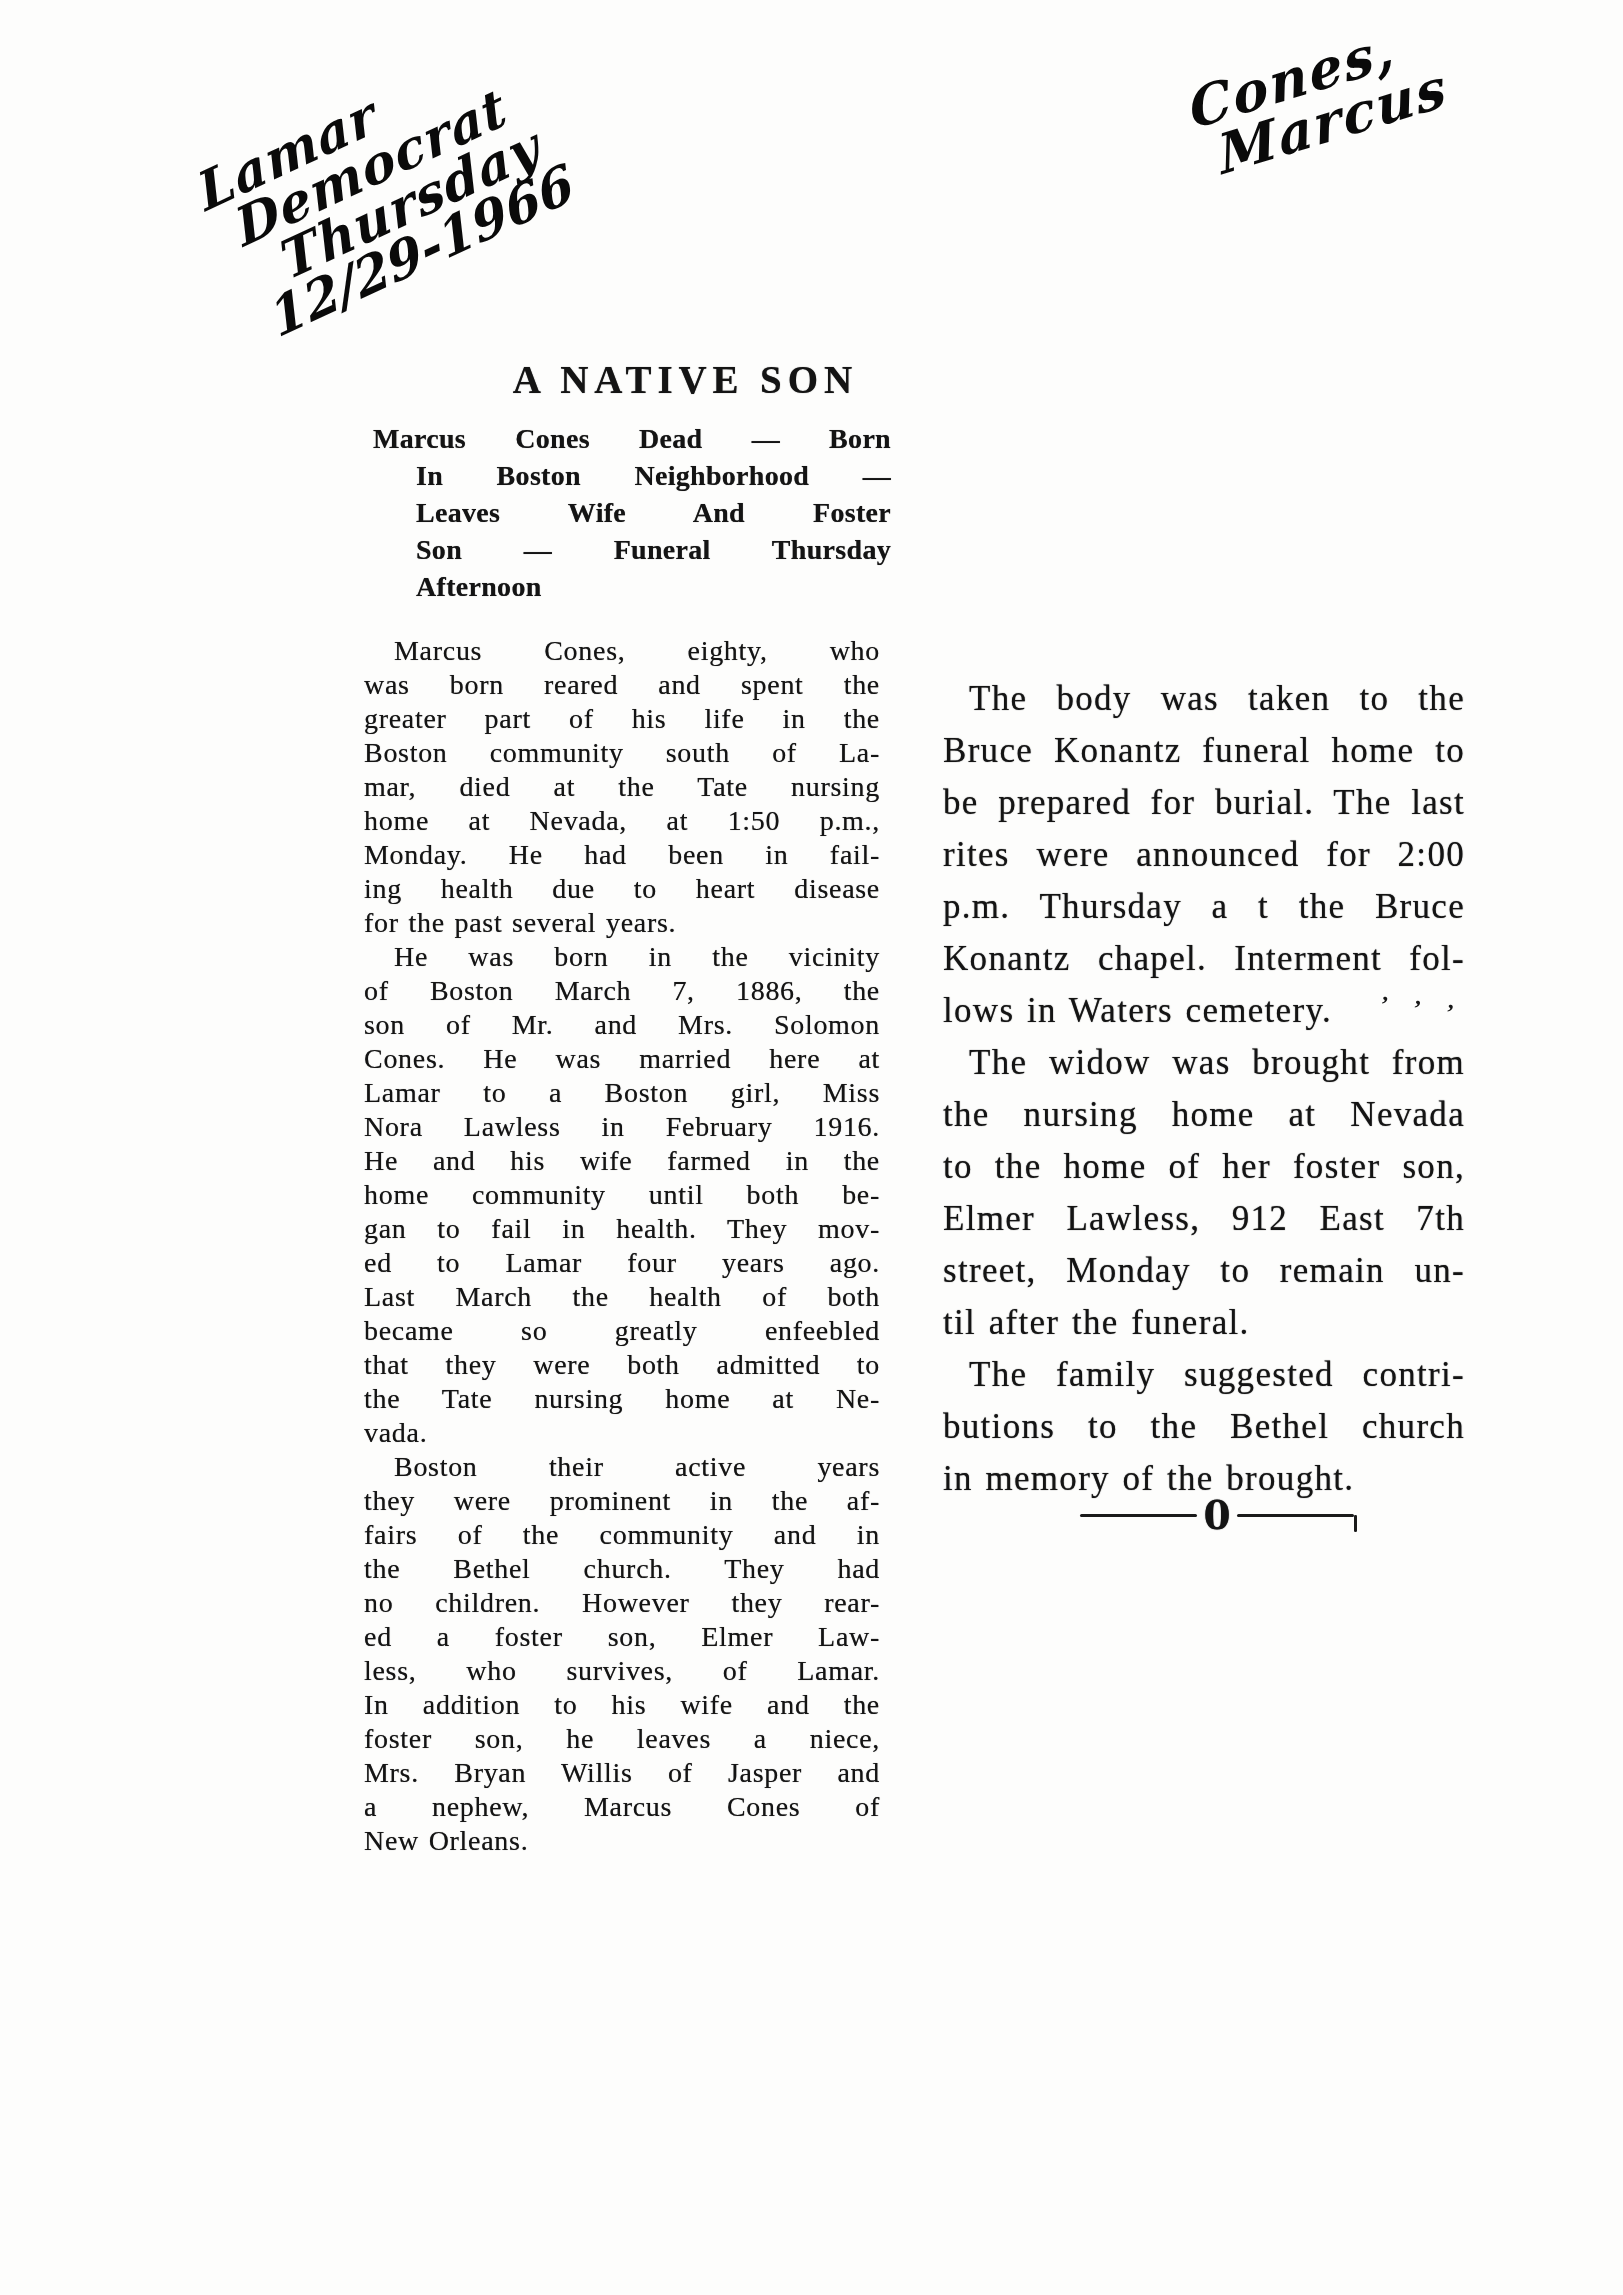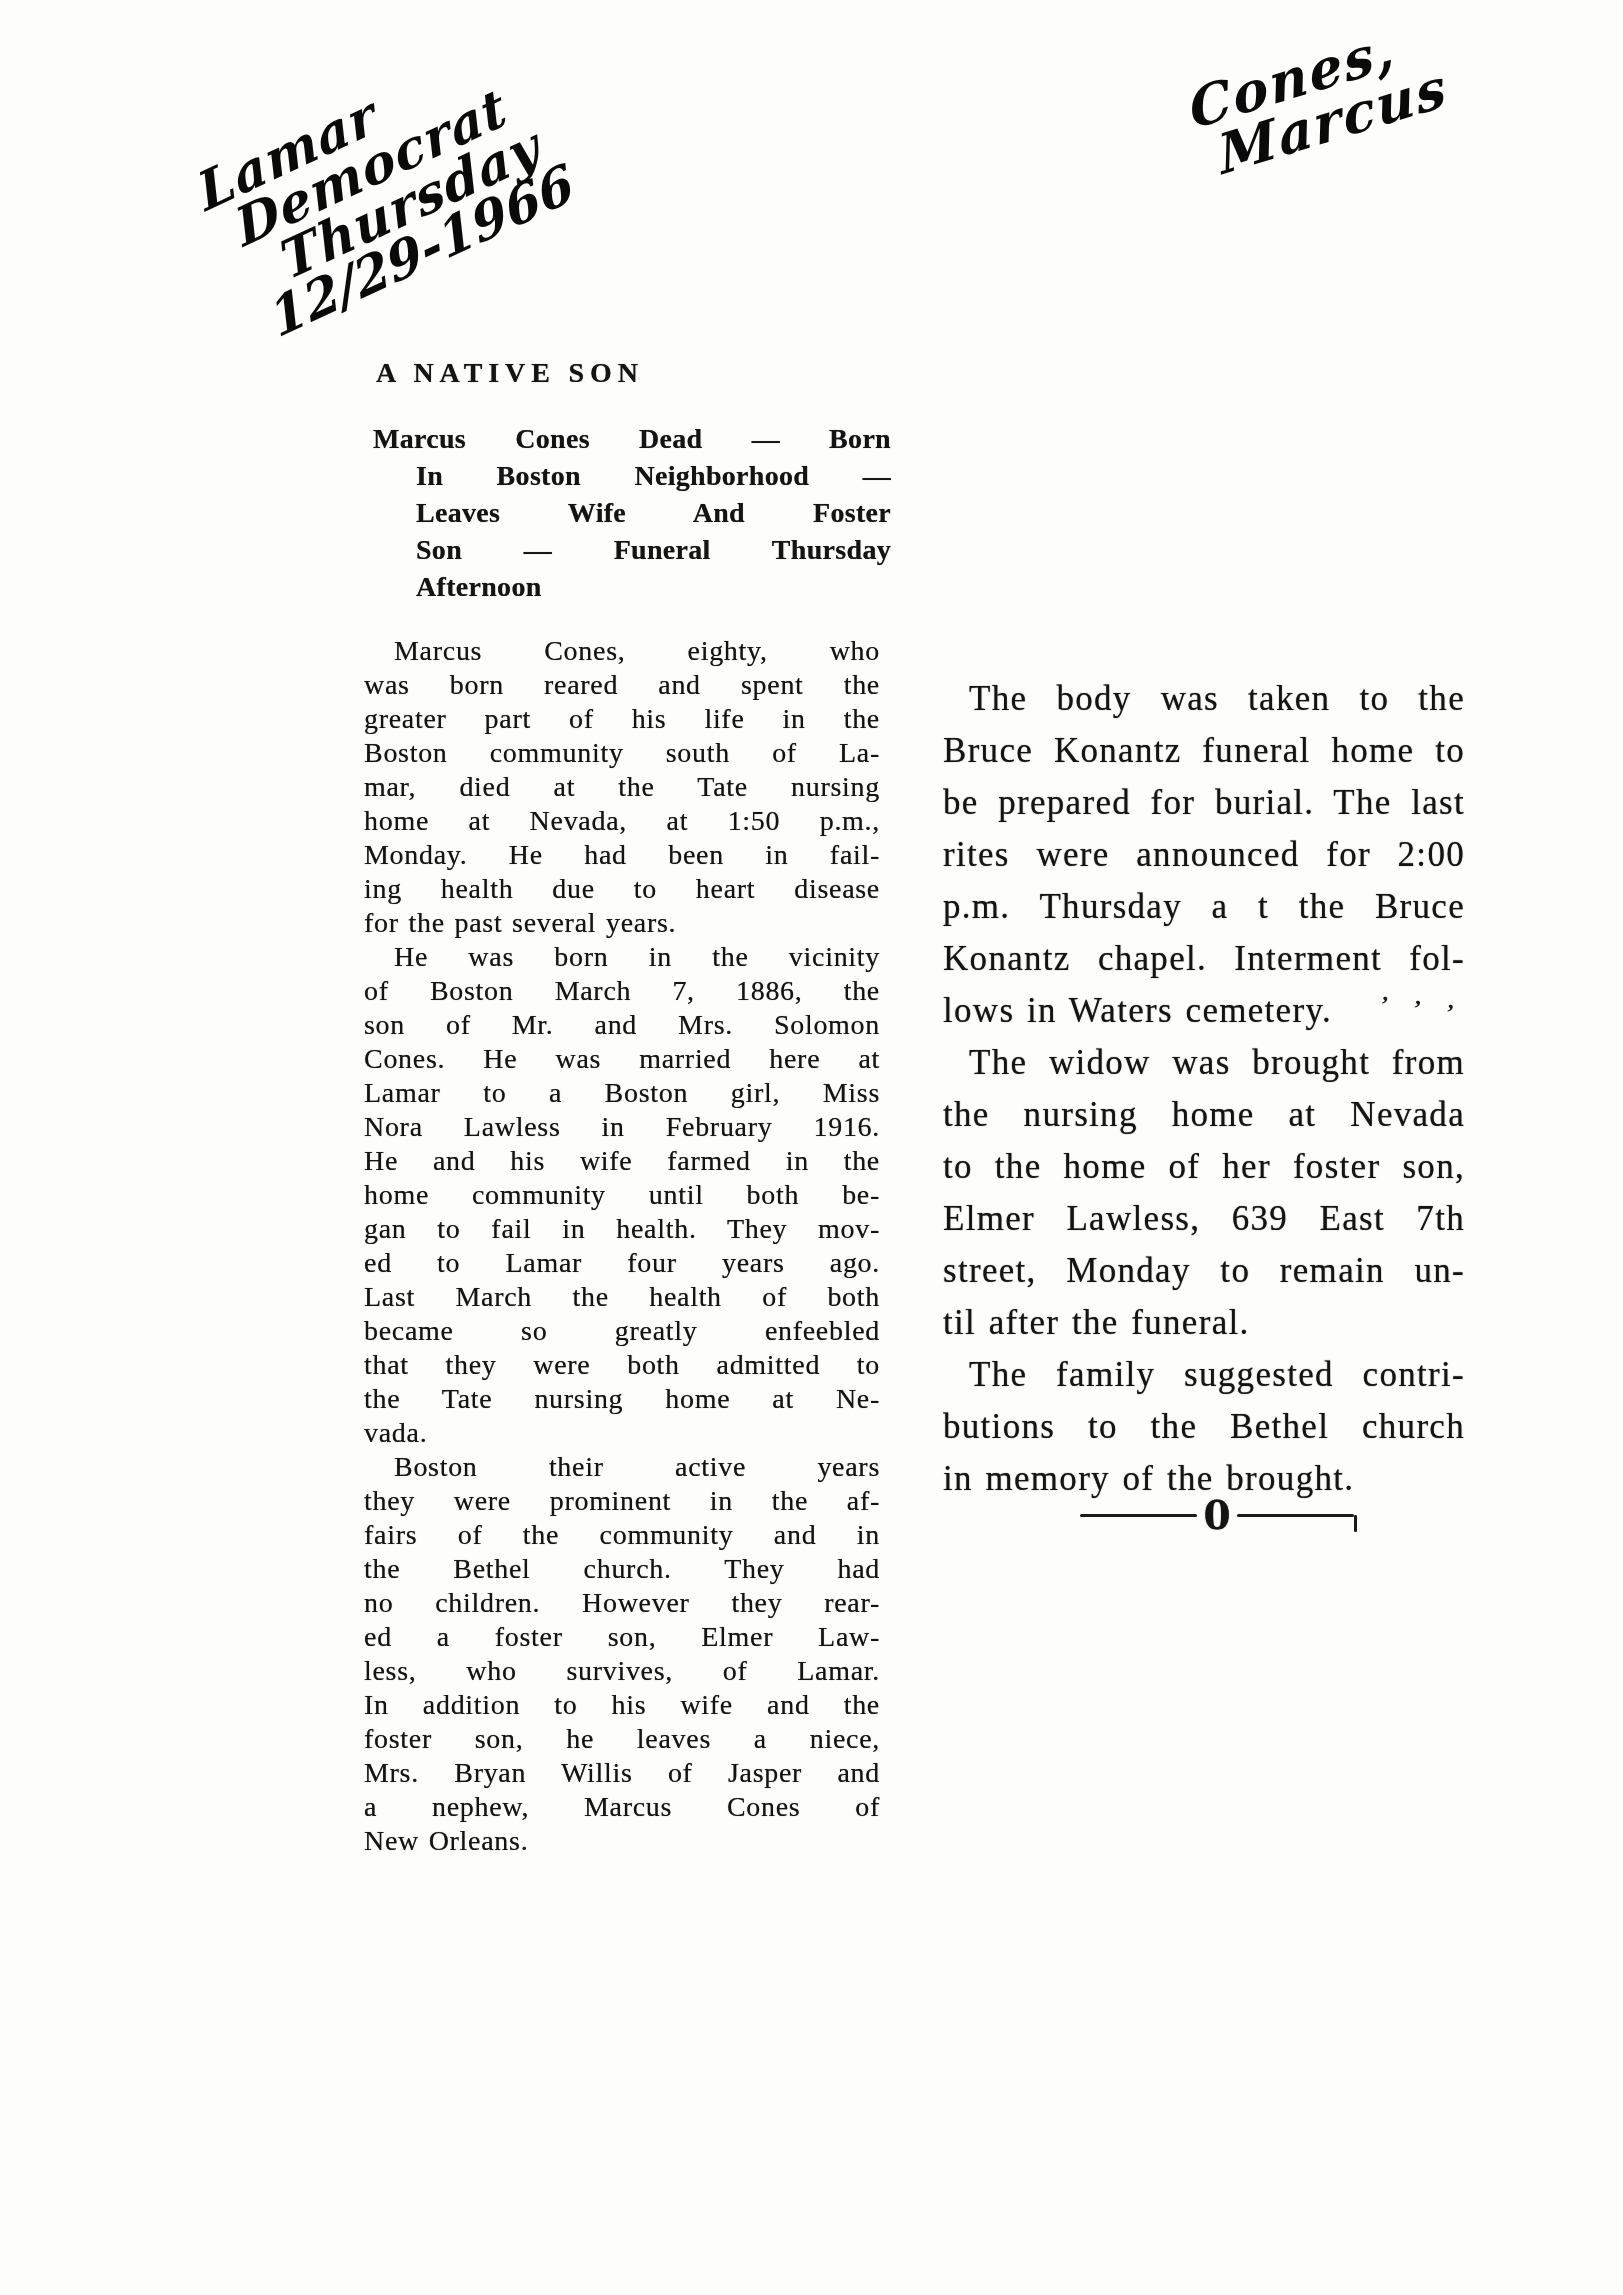--- a/index.html
+++ b/index.html
@@ -17,22 +17,22 @@
   .hw-tl .line:nth-child(4){margin-left:33px;letter-spacing:0;}
   .hw-tr{left:1186px;top:84px;font-size:54px;line-height:.97;
          transform:rotate(-17deg) skewX(-8deg);transform-origin:0 0;letter-spacing:2px;}
   .hw-tr .line:nth-child(2){margin-left:22px;}
 
   
   .print{text-shadow:0 0 0.7px rgba(20,20,20,.65);}
   .print .line{text-align:justify;text-align-last:justify;}
   .print .line.last{text-align-last:left;}
 
-  .headline{position:absolute;left:376px;top:357px;width:518px;text-align:left;
-            font-size:28px;font-weight:700;letter-spacing:5.9px;
+  .headline{position:absolute;left:340px;top:357px;width:518px;text-align:right;
+            font-size:39px;font-weight:700;letter-spacing:5.9px;
             text-shadow:0 0 0.9px rgba(20,20,20,.7);}
 
   .subhead{position:absolute;left:373px;top:420px;width:518px;
            font-size:28px;line-height:37px;font-weight:700;word-spacing:3.3px;letter-spacing:0.3px;}
   .subhead .line:not(:first-child){padding-left:43px;}
 
   .col{position:absolute;}
   .col-left{left:364px;top:634px;width:516px;font-size:28px;line-height:34px;
             letter-spacing:0.7px;word-spacing:2px;}
   .col-left .para .line:first-child{text-indent:30px;}
@@ -132,21 +132,21 @@
         <div class="line">be prepared for burial. The last</div>
         <div class="line">rites were announced for 2:00</div>
         <div class="line">p.m. Thursday a t the Bruce</div>
         <div class="line">Konantz chapel. Interment fol-</div>
         <div class="line last">lows in Waters cemetery.</div>
       </div>
     <div class="para">
         <div class="line">The widow was brought from</div>
         <div class="line">the nursing home at Nevada</div>
         <div class="line">to the home of her foster son,</div>
-        <div class="line">Elmer Lawless, 639 East 7th</div>
+        <div class="line">Elmer Lawless, 912 East 7th</div>
         <div class="line">street, Monday to remain un-</div>
         <div class="line last">til after the funeral.</div>
       </div>
     <div class="para">
         <div class="line">The family suggested contri-</div>
         <div class="line">butions to the Bethel church</div>
         <div class="line last">in memory of the brought.</div>
       </div>
   </div>
 

